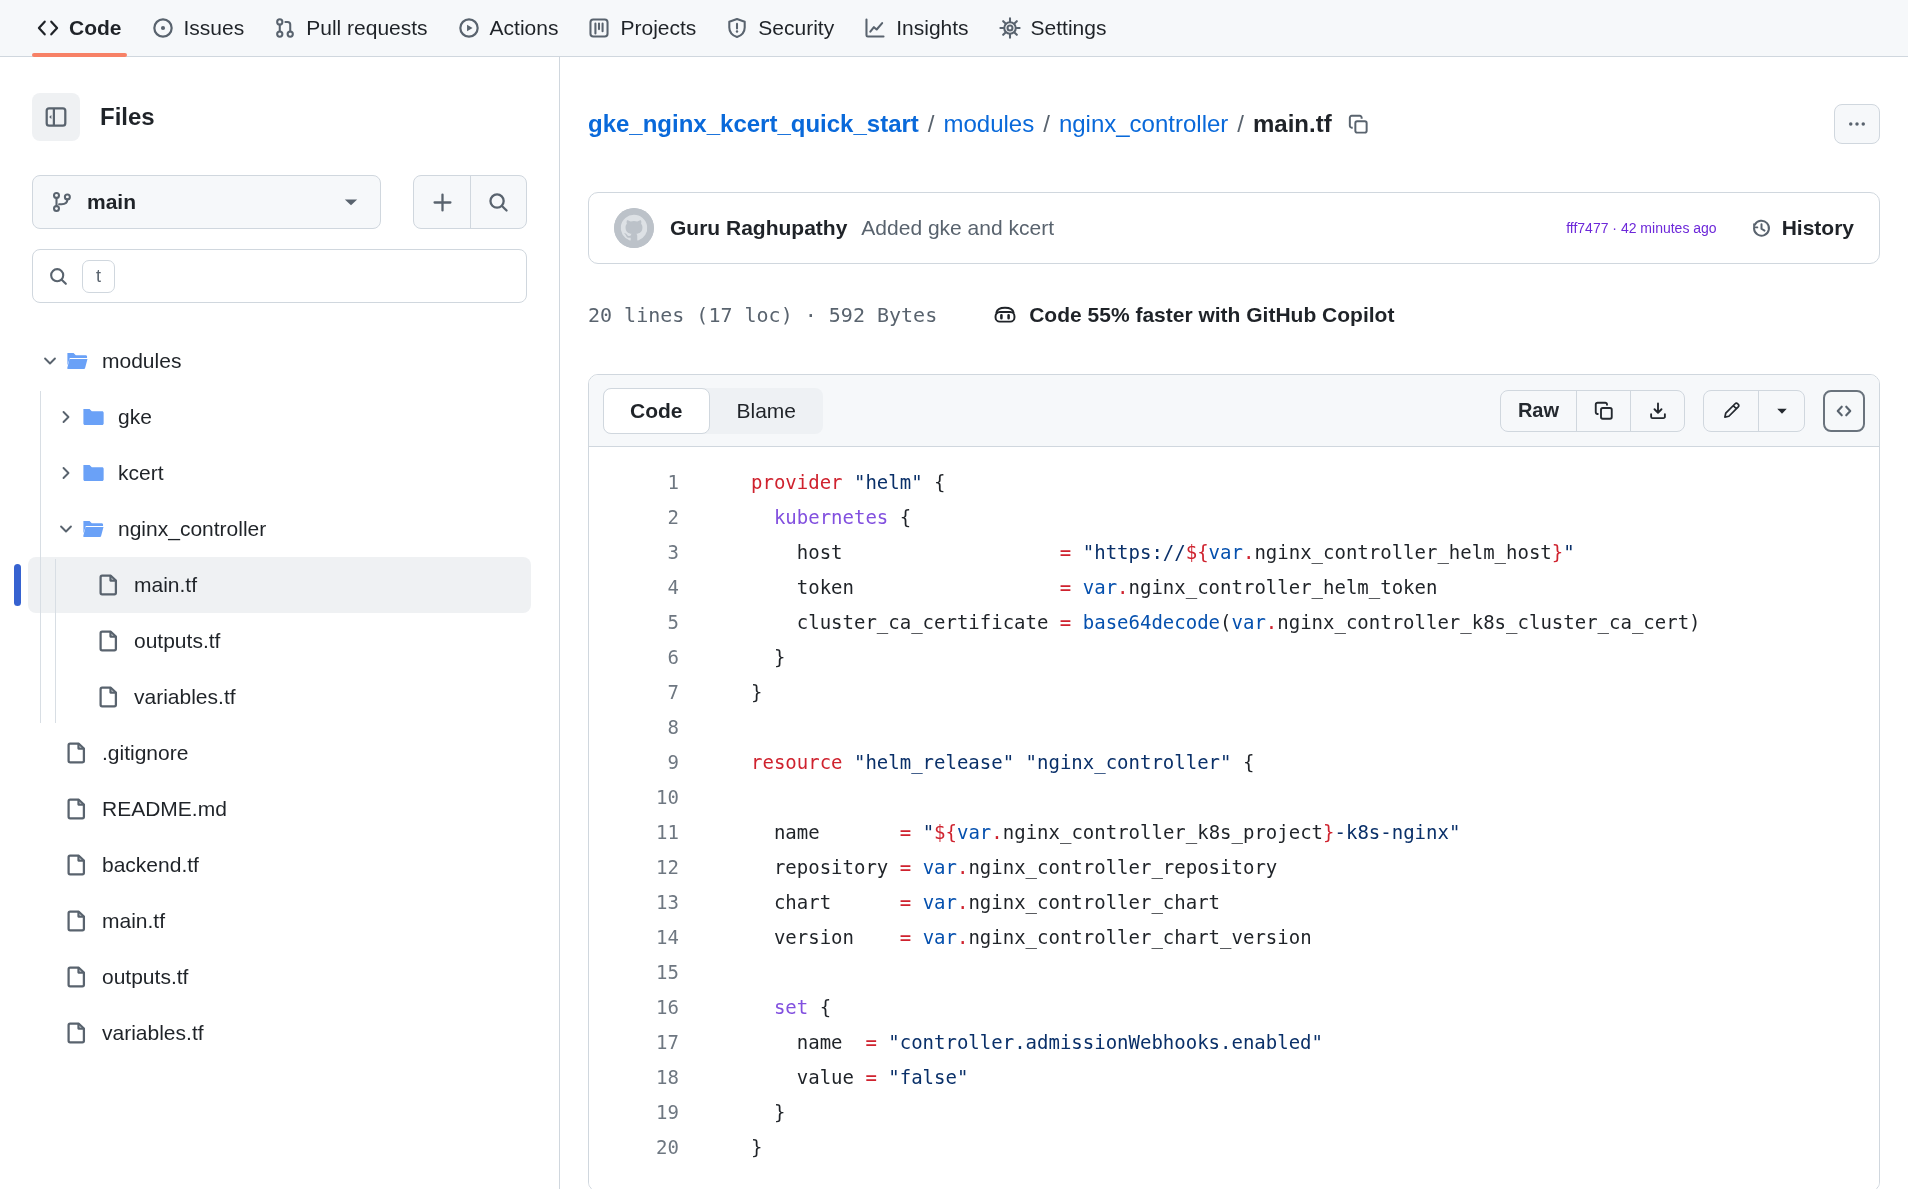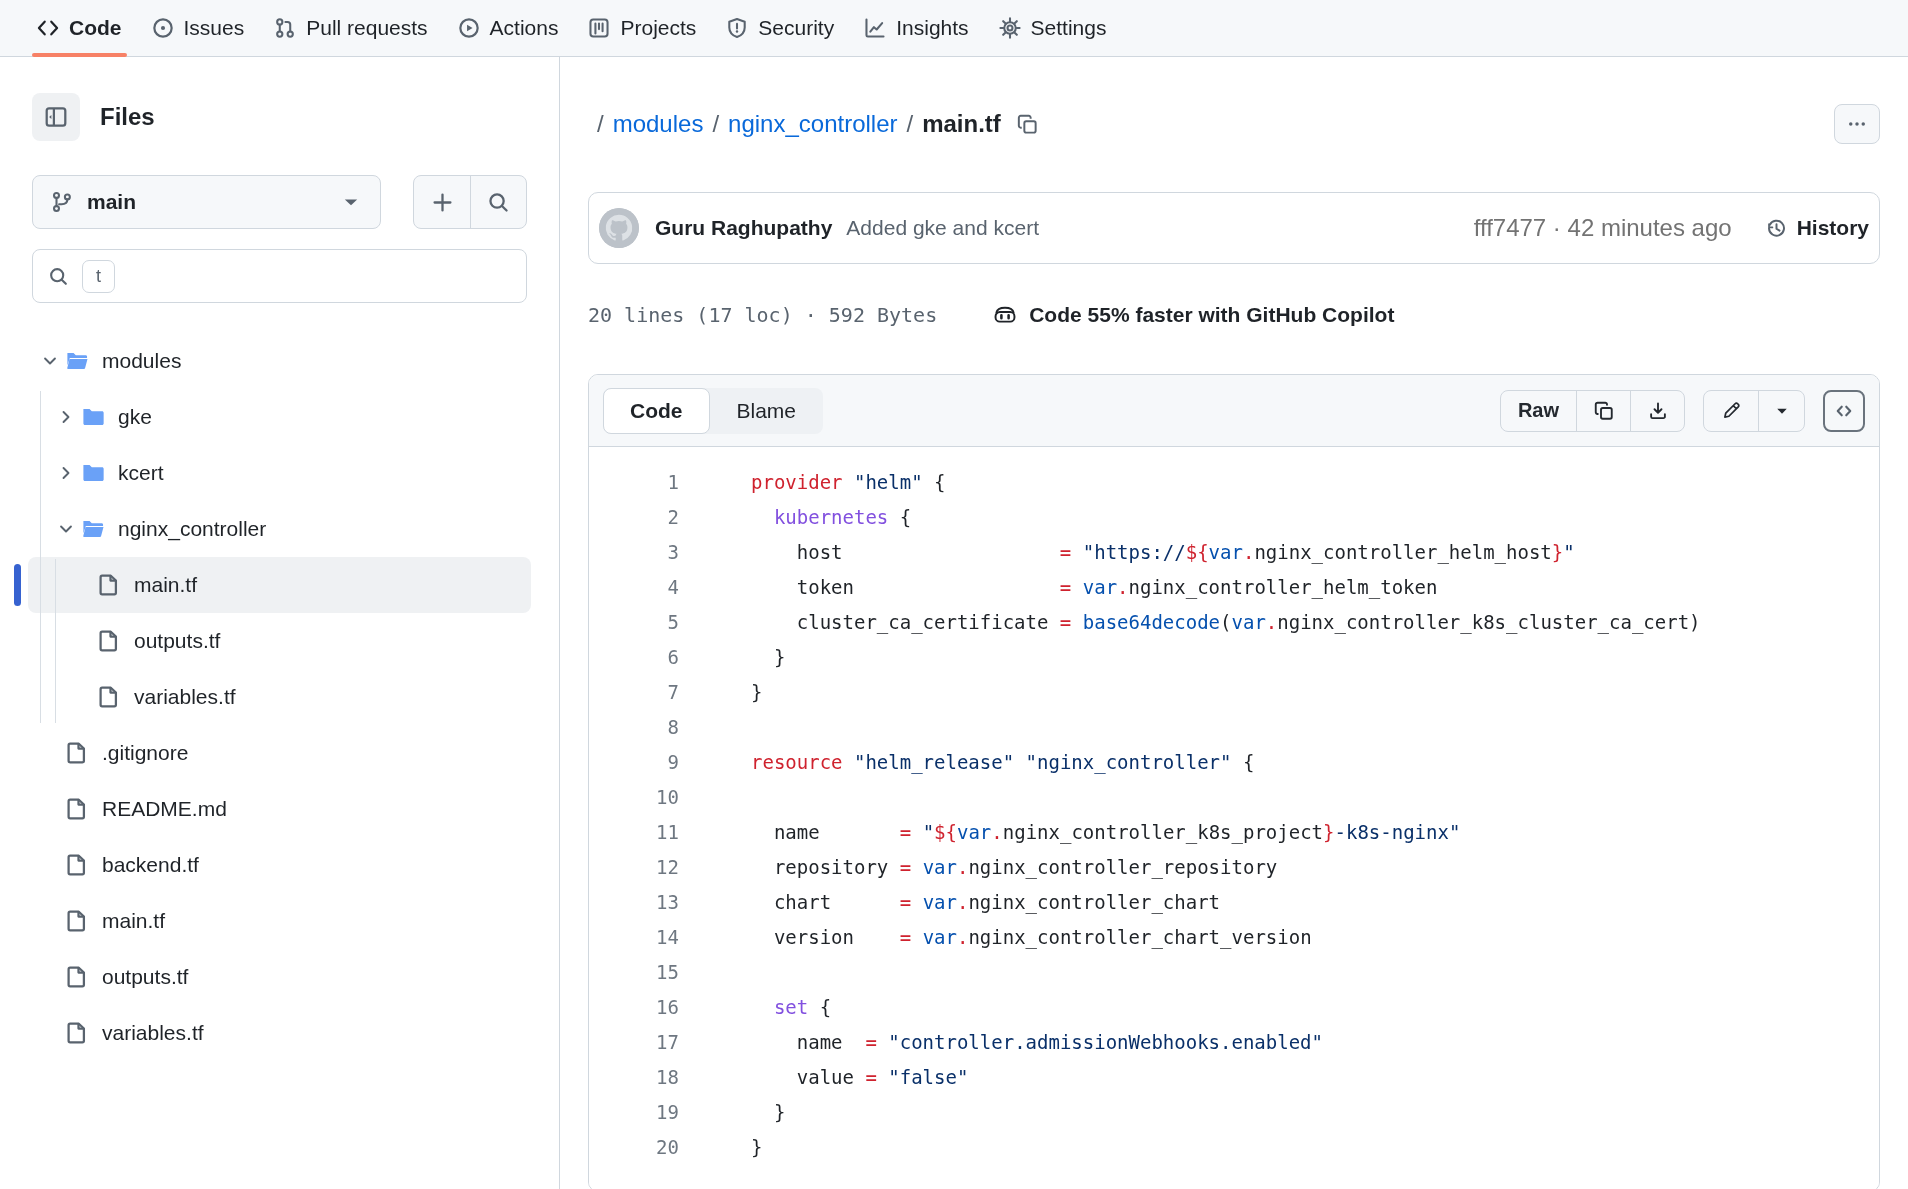--- a/index.html
+++ b/index.html
@@ -106,31 +106,31 @@
   }
   .crumb-copy svg { width:21px; height:21px; }
   .kebab-btn {
     margin-left:auto; width:46px; height:40px; border:1px solid #d0d7de; border-radius:8px;
     background:#f6f8fa; color:#59636e; display:flex; align-items:center; justify-content:center; cursor:pointer;
   }
 
   
   .commit-bar {
     margin-top:47px; height:72px; border:1px solid #d0d7de; border-radius:10px;
-    display:flex; align-items:center; padding:0 10px; background:#fff;
+    display:flex; align-items:center; padding:0 25px; background:#fff;
   }
   .avatar {
     width:40px; height:40px; border-radius:50%; background:#bcc2c9; overflow:hidden; flex:0 0 auto;
     display:flex; align-items:center; justify-content:center; cursor:pointer;
   }
   .avatar svg { width:40px; height:40px; }
   .commit-author { margin-left:16px; font-size:21px; font-weight:700; cursor:pointer; }
   .commit-msg { margin-left:14px; font-size:21px; color:#59636e; cursor:pointer; }
   .commit-right { margin-left:auto; display:flex; align-items:center; gap:34px; }
-  .commit-meta { font-size:24px; color:#737373; }
+  .commit-meta { font-size:14px; color:#6d28d9; }
   .history-btn {
     display:flex; align-items:center; gap:10px; background:transparent; border:none;
     font-size:21px; font-weight:600; color:#1f2328; cursor:pointer; font-family:inherit;
   }
   .history-btn svg { width:21px; height:21px; color:#59636e; }
 
   
   .stats-row { margin-top:36px; display:flex; align-items:center; height:30px; }
   .stats-meta { font-family:"DejaVu Sans Mono","Liberation Mono",monospace; font-size:20px; color:#59636e; }
   .copilot { display:flex; align-items:center; gap:12px; margin-left:56px; cursor:pointer; }
@@ -442,20 +442,21 @@
               </svg>
             </span>
             <span class="t-label">variables.tf</span>
           </div>
         </div>
     </div>
 
     <div class="content">
       <div class="crumb-row">
         <div class="crumbs">
+          <a class="crumb-repo">gke_nginx_kcert_quick_start</a>
           <span class="crumb-sep">/</span>
           <a class="crumb-dir">modules</a>
           <span class="crumb-sep">/</span>
           <a class="crumb-dir">nginx_controller</a>
           <span class="crumb-sep">/</span>
           <span class="crumb-file">main.tf</span>
           <button class="crumb-copy">
             <svg viewBox="0 0 16 16" fill="none" stroke="currentColor" stroke-width="1.5">
                 <rect x="5.6" y="5.6" width="8.6" height="8.6" rx="1.4"></rect>
                 <path d="M3.6 10.4H2.8a1.4 1.4 0 0 1-1.4-1.4V2.8a1.4 1.4 0 0 1 1.4-1.4h6.2a1.4 1.4 0 0 1 1.4 1.4v.8"></path>

